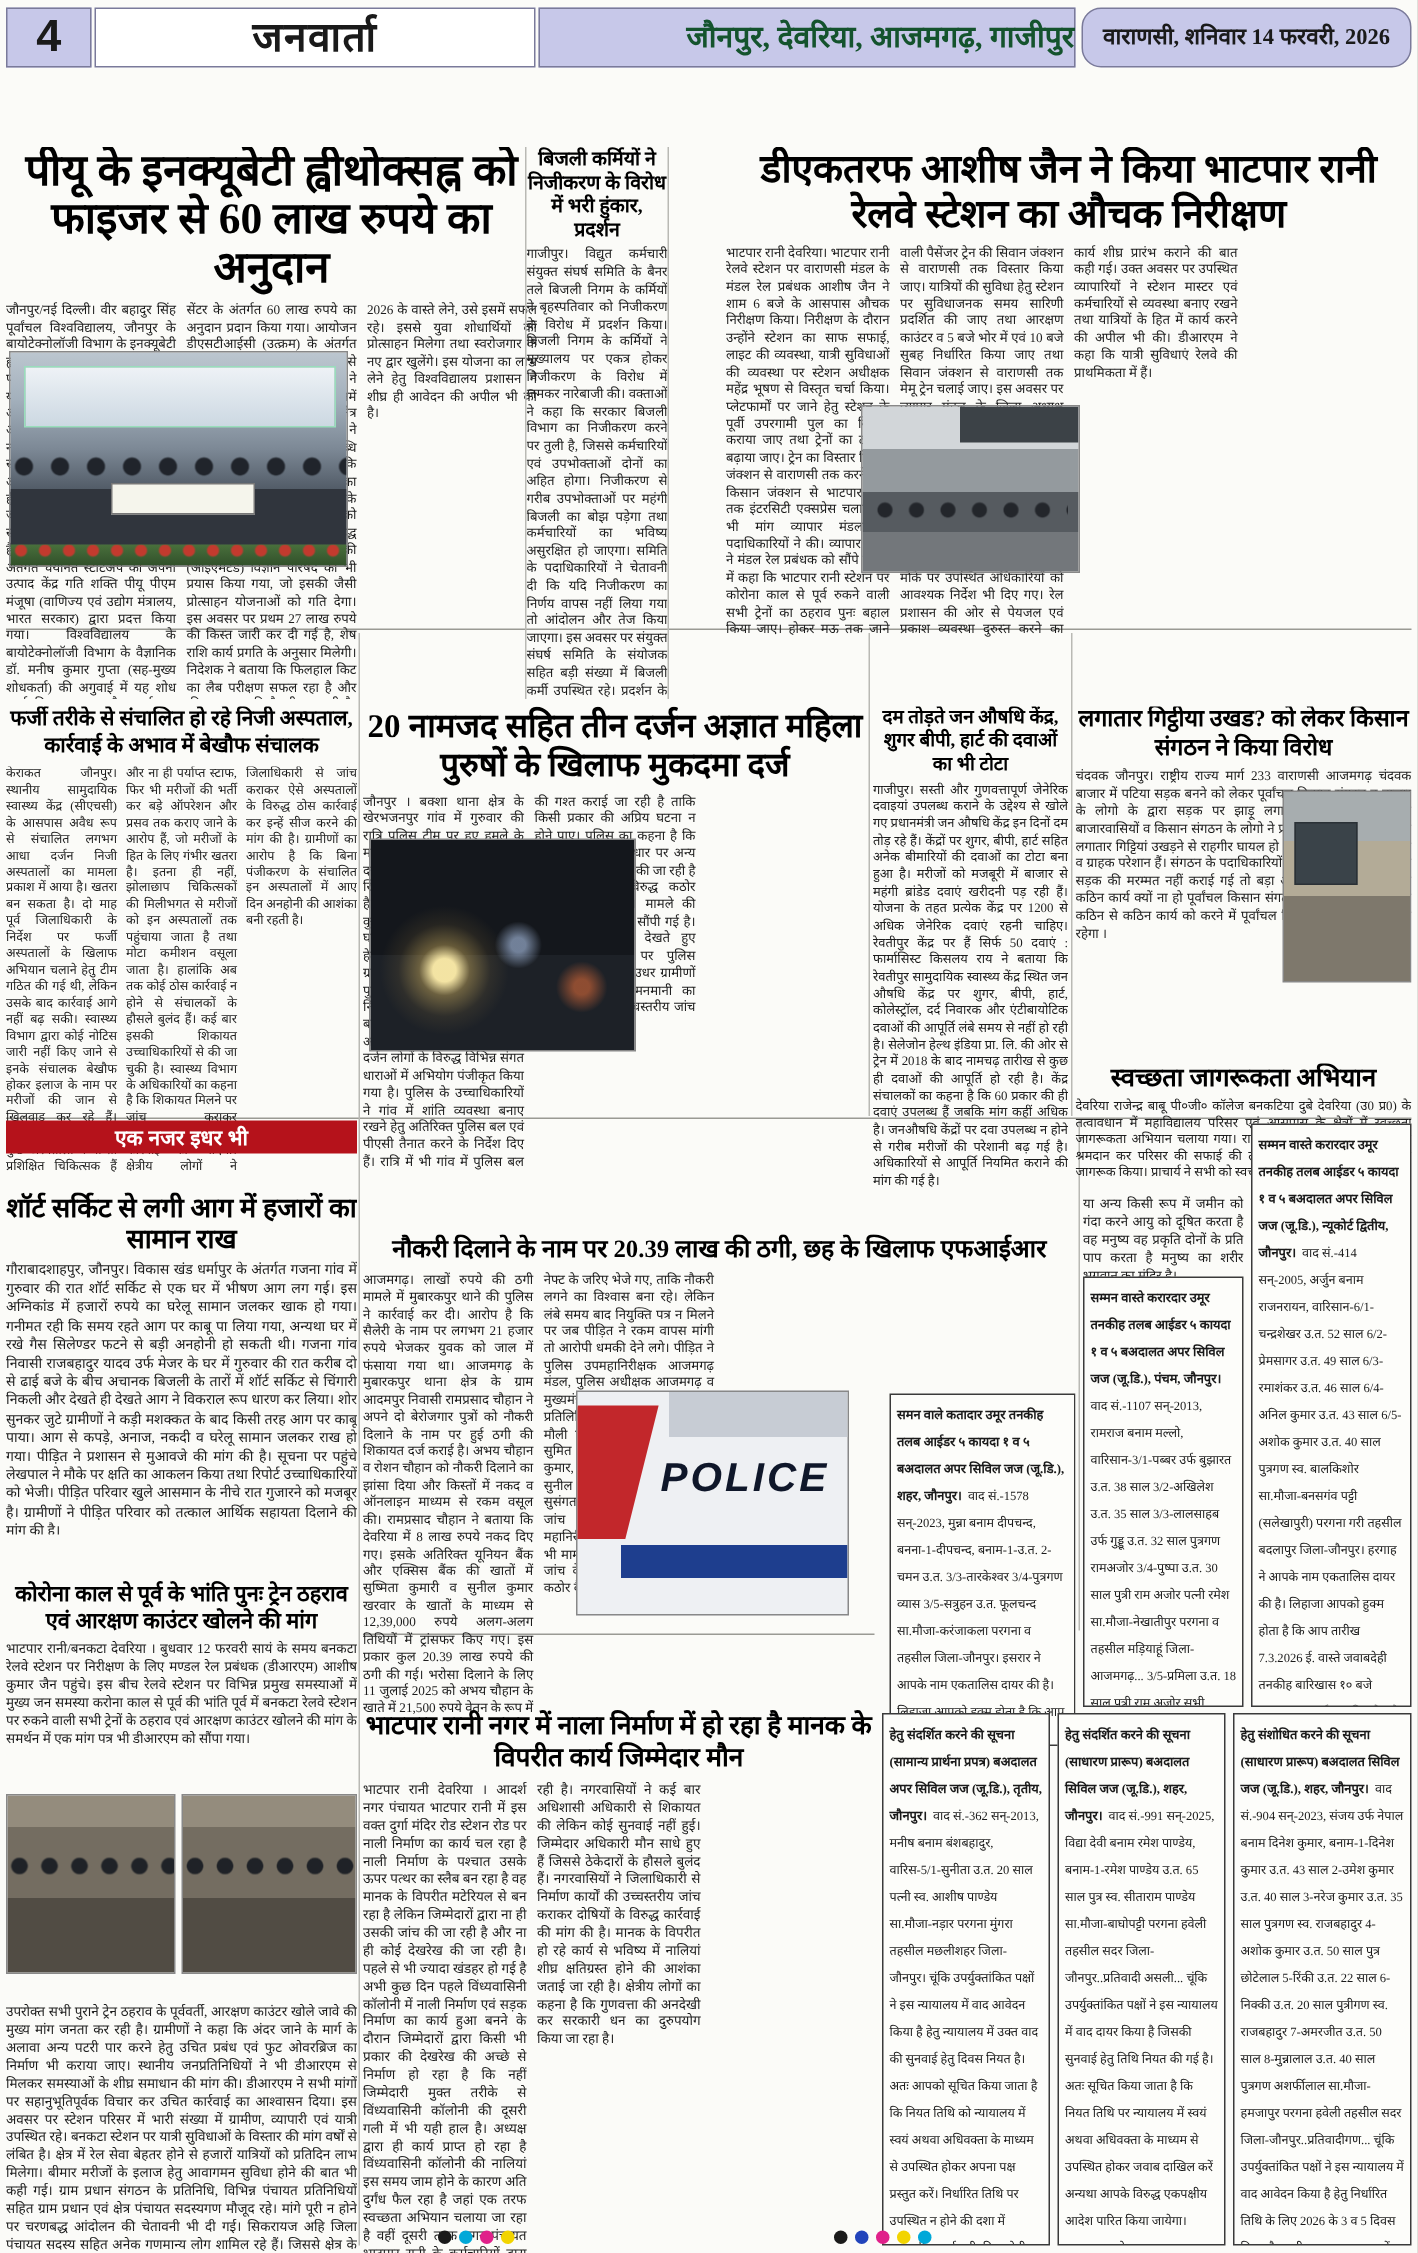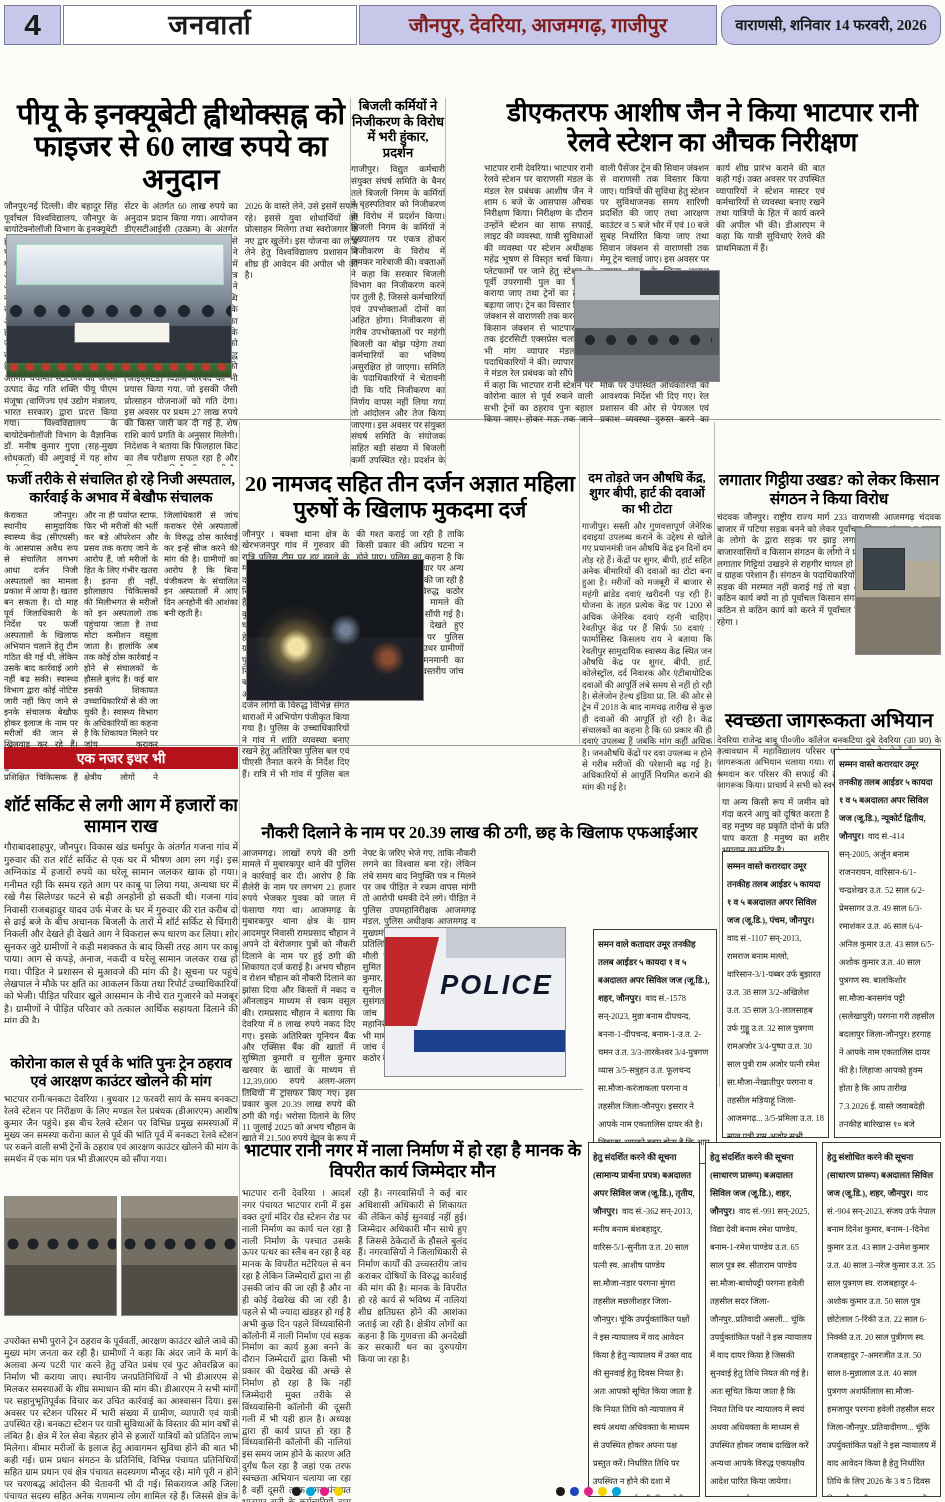--- a/index.html
+++ b/index.html
@@ -2,21 +2,21 @@
 <html><head>
 <meta charset="utf-8">
 <style>
   html,body{margin:0;padding:0;background:#d9d9d4;}
   .page{position:relative;width:945px;height:1502px;margin:0 auto;background:#fbfbf8;
         font-family:"Liberation Serif","DejaVu Serif",serif;color:#1a1a1a;outline:1px solid #c5c5c0;overflow:hidden;}
   
   .hdr-box{position:absolute;top:5px;height:40px;box-sizing:border-box;border:1px solid #7a7a9a;}
   #pgnum{left:4px;width:57px;background:#c7c8e9;font:700 30px/38px "Liberation Sans",sans-serif;text-align:center;}
   #masthead{left:63px;width:294px;background:#ffffff;font:700 27px/38px "Liberation Serif",serif;text-align:center;letter-spacing:1px;}
-  #region{left:359px;width:358px;background:#c7c8e9;color:#7f1d1d;font:700 20px/38px "Liberation Serif",serif;text-align:center;}
+  #region{left:359px;width:358px;background:#c7c8e9;color:#14532d;font:700 20px/38px "Liberation Serif",serif;text-align:right;}
   #dateline{left:721px;width:220px;background:#c7c8e9;font:700 15px/38px "Liberation Serif",serif;text-align:center;border-radius:13px;}
   
   .art{position:absolute;box-sizing:border-box;overflow:hidden;margin-top:48px;}
   .hl{font-weight:700;color:#000;text-align:center;}
   .body{text-align:justify;color:#1d1d1d;overflow:hidden;column-fill:auto;}
   .banner{background:#b5121b;color:#fff;font-family:"Liberation Sans",sans-serif;font-weight:700;text-align:center;}
   .vline{position:absolute;width:1px;background:#b9b9b4;}
   .hline{position:absolute;height:1px;background:#9a9a94;}
   
   .photo{position:absolute;overflow:hidden;box-sizing:border-box;border:1px solid #888;}
@@ -118,21 +118,21 @@
 
   <div class="art" style="left:717px;top:423px;width:224px;height:236px;">
     <div class="hl" style="font-size:15.5px;line-height:1.2;">लगातार गिट्ठीया उखड? को लेकर किसान संगठन ने किया विरोध</div>
     <div class="body" style="margin-top:4px;height:180px;font-size:8.8px;line-height:1.32;">चंदवक जौनपुर। राष्ट्रीय राज्य मार्ग 233 वाराणसी आजमगढ़ चंदवक बाजार में पटिया सड़क बनने को लेकर पूर्वांचल किसान संगठन व बाजार के लोगो के द्वारा सड़क पर झाड़ू लगाकर गिट्ठीयो को बटोरकर बाजारवासियों व किसान संगठन के लोगो ने प्रदर्शन किया गया। सड़क पर लगातार गिट्टियां उखड़ने से राहगीर घायल हो रहे हैं तथा धूल से दुकानदार व ग्राहक परेशान हैं। संगठन के पदाधिकारियों ने चेतावनी दी कि यदि शीघ्र सड़क की मरम्मत नहीं कराई गई तो बड़ा आंदोलन किया जाएगा। भी कठिन कार्य क्यों ना हो पूर्वांचल किसान संगठन के अध्यक्ष ने बताया कि कठिन से कठिन कार्य को करने में पूर्वांचल किसान संगठन हमेशा तत्पर रहेगा ।</div>
     <div class="photo ph-road" style="left:138px;top:56px;width:86px;height:128px;">
       <span class="truck"></span>
     </div>
   </div>
 
   <div class="art" style="left:717px;top:661px;width:224px;height:83px;">
-    <div class="hl" style="font-size:20px;line-height:1.15;">स्वच्छता जागरूकता अभियान</div>
+    <div class="hl" style="font-size:17px;line-height:1.15;">स्वच्छता जागरूकता अभियान</div>
     <div class="body" style="margin-top:3px;height:56px;font-size:8.6px;line-height:1.3;">देवरिया राजेन्द्र बाबू पी०जी० कॉलेज बनकटिया दुबे देवरिया (उ0 प्र0) के तत्वावधान में महाविद्यालय परिसर एवं आसपास के क्षेत्रों में स्वच्छता जागरूकता अभियान चलाया गया। राष्ट्रीय सेवा योजना के स्वयंसेवकों ने श्रमदान कर परिसर की सफाई की तथा ग्रामीणों को स्वच्छता के प्रति जागरूक किया। प्राचार्य ने सभी को स्वच्छता की शपथ दिलाई।</div>
   </div>
 
   <div class="banner" style="position:absolute;left:4px;top:747px;width:234px;height:22px;font-size:14px;line-height:22px;">एक नजर इधर भी</div>
 
   <div class="art" style="left:4px;top:747px;width:234px;height:233px;">
     <div class="hl" style="font-size:18px;line-height:1.18;">शॉर्ट सर्किट से लगी आग में हजारों का सामान राख</div>
     <div class="body" style="margin-top:4px;height:182px;font-size:9.4px;line-height:1.32;">गौराबादशाहपुर, जौनपुर। विकास खंड धर्मापुर के अंतर्गत गजना गांव में गुरुवार की रात शॉर्ट सर्किट से एक घर में भीषण आग लग गई। इस अग्निकांड में हजारों रुपये का घरेलू सामान जलकर खाक हो गया। गनीमत रही कि समय रहते आग पर काबू पा लिया गया, अन्यथा घर में रखे गैस सिलेण्डर फटने से बड़ी अनहोनी हो सकती थी। गजना गांव निवासी राजबहादुर यादव उर्फ मेजर के घर में गुरुवार की रात करीब दो से ढाई बजे के बीच अचानक बिजली के तारों में शॉर्ट सर्किट से चिंगारी निकली और देखते ही देखते आग ने विकराल रूप धारण कर लिया। शोर सुनकर जुटे ग्रामीणों ने कड़ी मशक्कत के बाद किसी तरह आग पर काबू पाया। आग से कपड़े, अनाज, नकदी व घरेलू सामान जलकर राख हो गया। पीड़ित ने प्रशासन से मुआवजे की मांग की है। सूचना पर पहुंचे लेखपाल ने मौके पर क्षति का आकलन किया तथा रिपोर्ट उच्चाधिकारियों को भेजी। पीड़ित परिवार खुले आसमान के नीचे रात गुजारने को मजबूर है। ग्रामीणों ने पीड़ित परिवार को तत्काल आर्थिक सहायता दिलाने की मांग की है।</div>
   </div>
 

